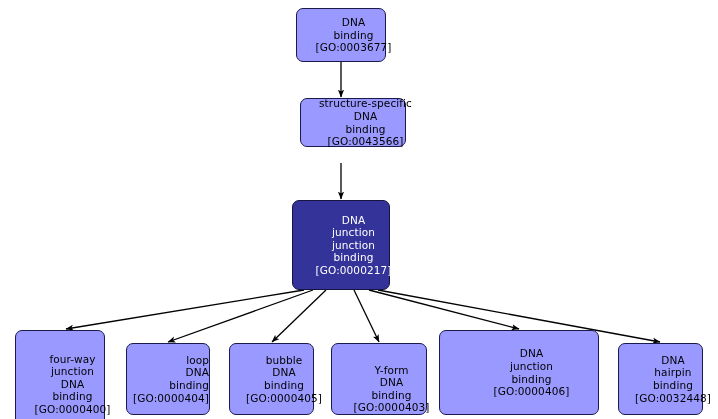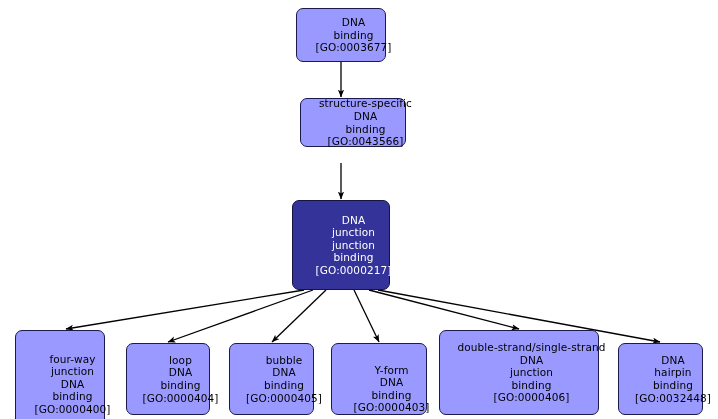--- a/index.html
+++ b/index.html
@@ -91,40 +91,39 @@
         <span class="line">binding</span>
         <span class="line">[GO:0000217]</span>
       </div>
       <div class="go-node" style="left: 15px; top: 330px; width: 90px; height: 108px;">
         <span class="line">four-way</span>
         <span class="line">junction</span>
         <span class="line">DNA</span>
         <span class="line">binding</span>
         <span class="line">[GO:0000400]</span>
       </div>
-      <div class="go-node" style="left: 126px; top: 343px; width: 84px; height: 72px;">
+      <div class="go-node" style="left: 126px; top: 343px; width: 84px; height: 72px; align-items: flex-end;">
         <span class="line">loop</span>
         <span class="line">DNA</span>
         <span class="line">binding</span>
         <span class="line">[GO:0000404]</span>
       </div>
       <div class="go-node" style="left: 229px; top: 343px; width: 85px; height: 72px;">
         <span class="line">bubble</span>
         <span class="line">DNA</span>
         <span class="line">binding</span>
         <span class="line">[GO:0000405]</span>
       </div>
       <div class="go-node" style="left: 331px; top: 343px; width: 96px; height: 72px; justify-content: flex-end;">
         <span class="line">Y-form</span>
         <span class="line">DNA</span>
         <span class="line">binding</span>
         <span class="line">[GO:0000403]</span>
       </div>
       <div class="go-node" style="left: 439px; top: 330px; width: 160px; height: 85px;">
-        <span class="line">double-strand/single-strand</span>
         <span class="line">DNA</span>
         <span class="line">junction</span>
         <span class="line">binding</span>
         <span class="line">[GO:0000406]</span>
       </div>
       <div class="go-node" style="left: 618px; top: 343px; width: 85px; height: 72px;">
         <span class="line">DNA</span>
         <span class="line">hairpin</span>
         <span class="line">binding</span>
         <span class="line">[GO:0032448]</span>

